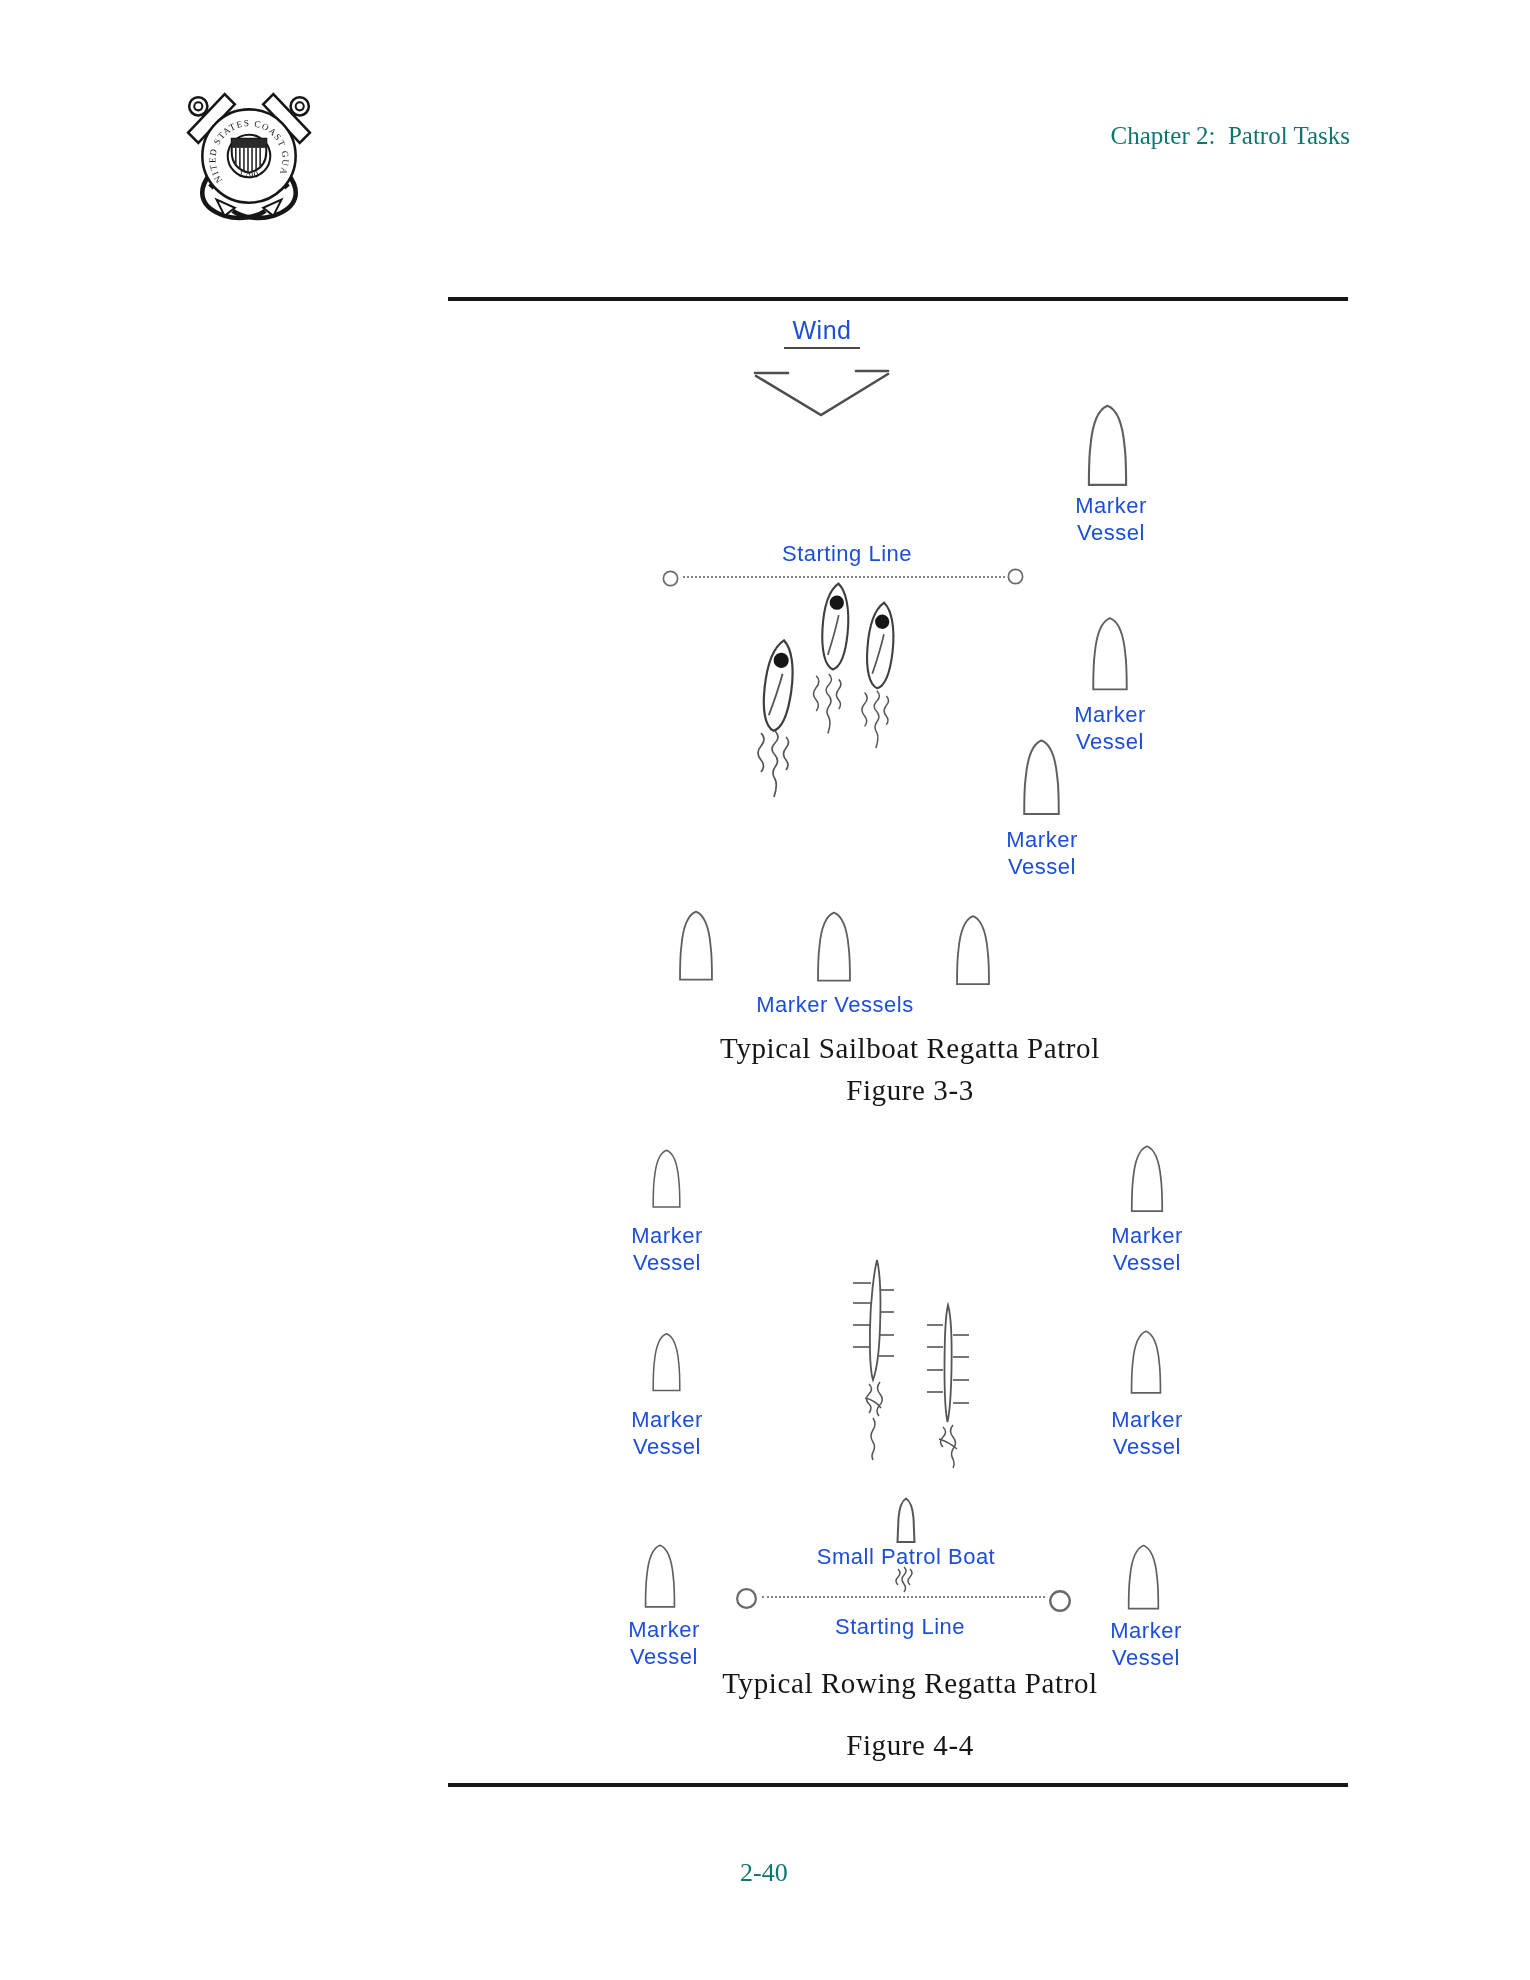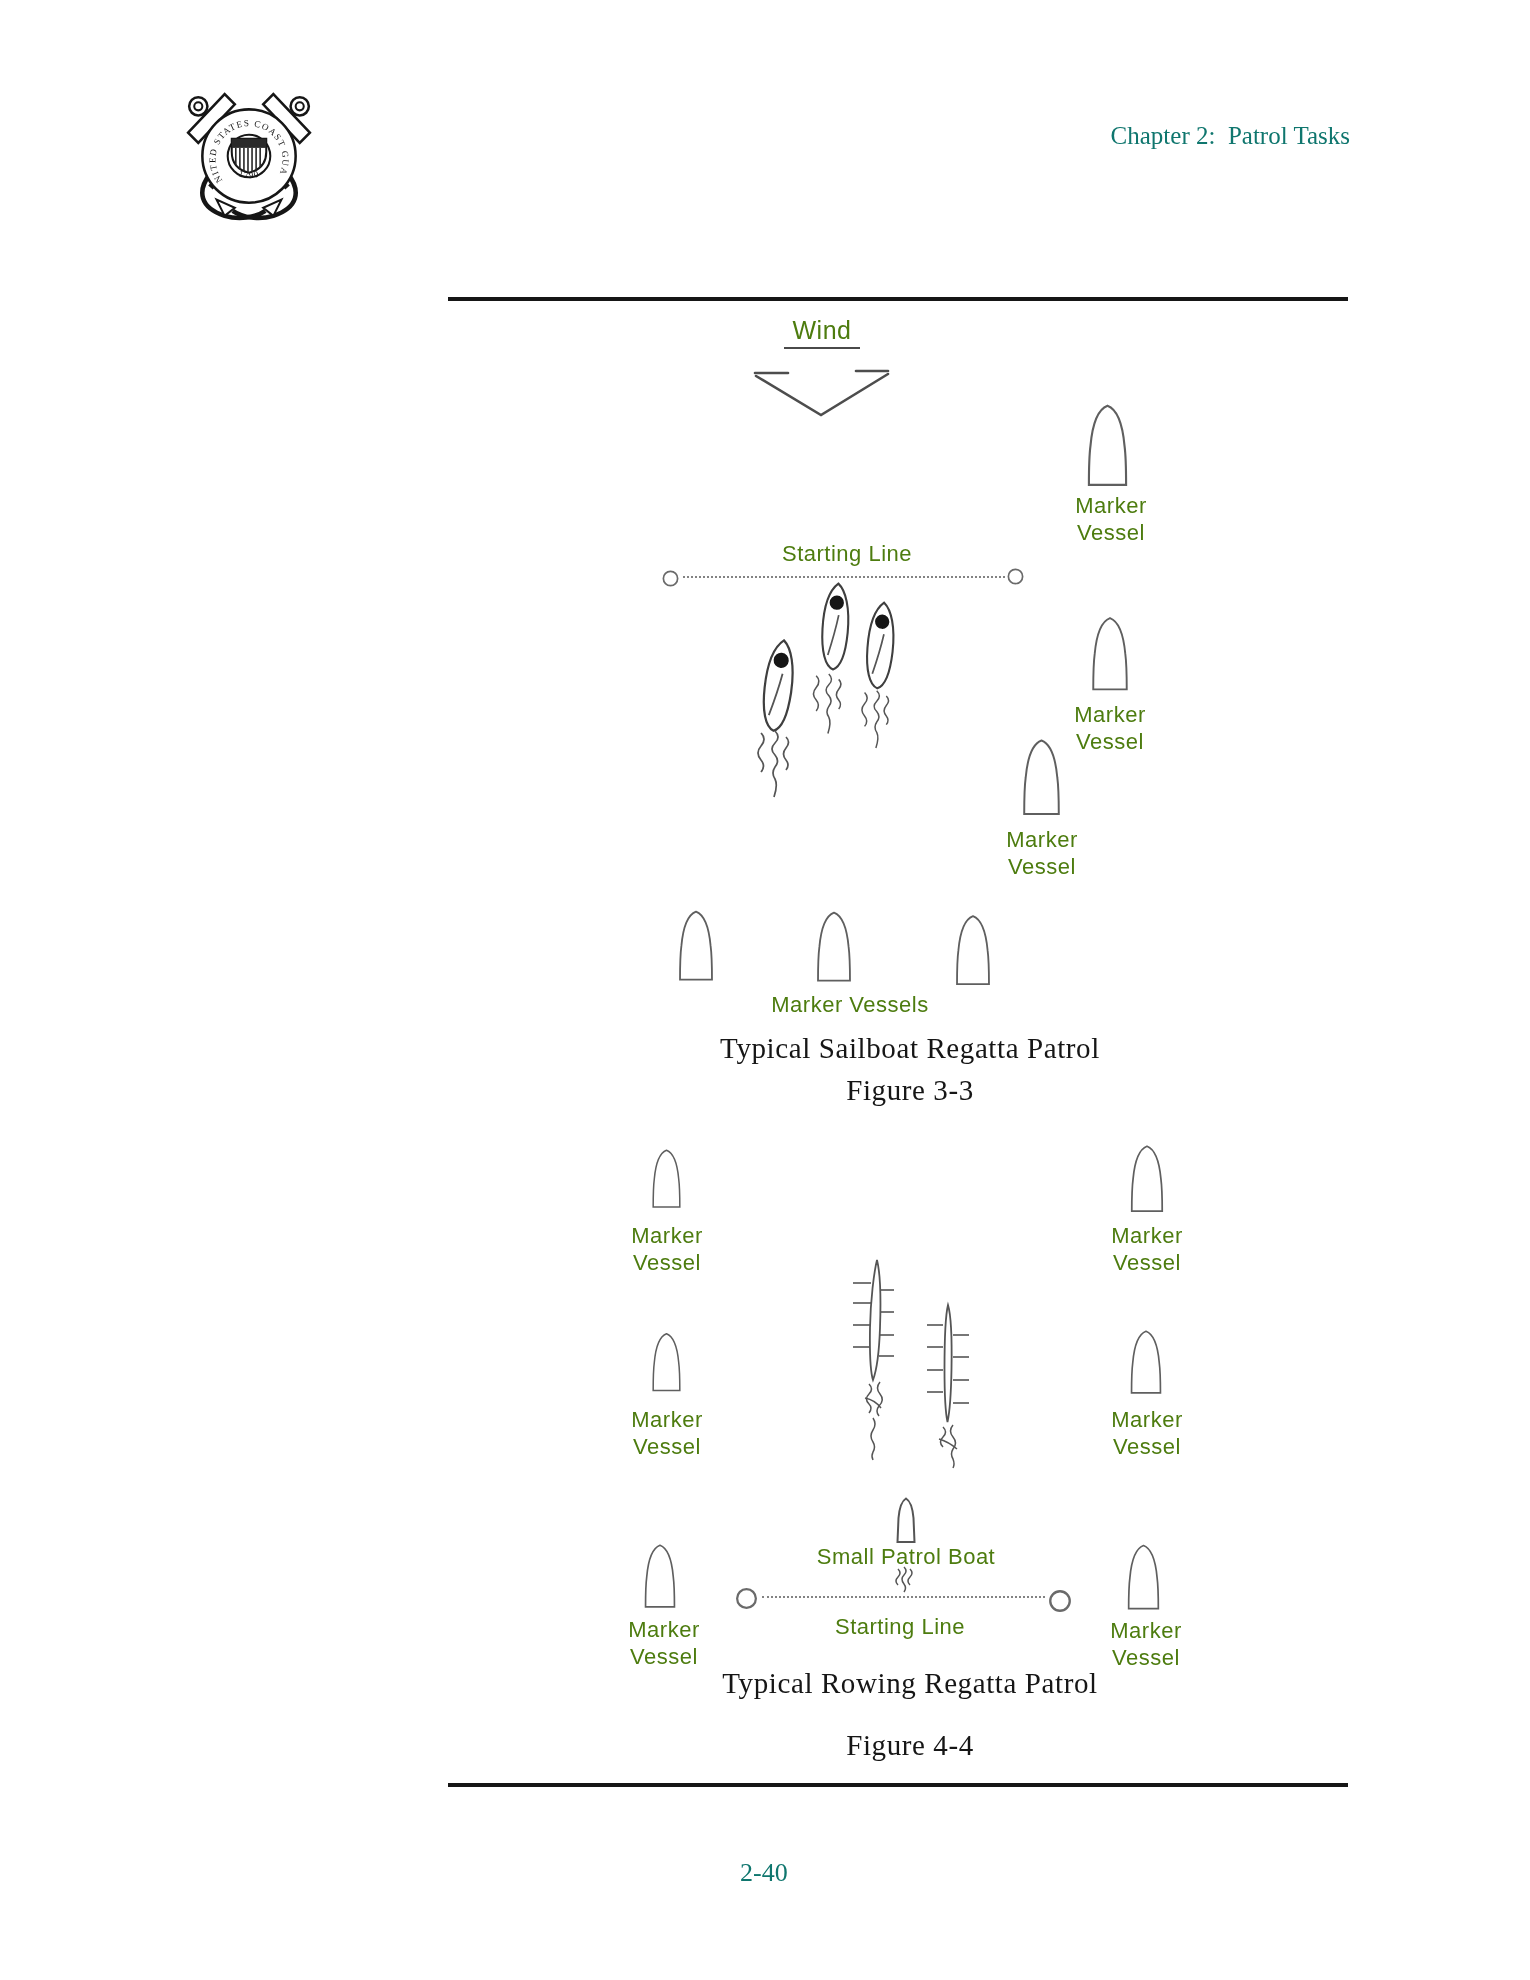--- a/index.html
+++ b/index.html
@@ -1,20 +1,20 @@
 <!DOCTYPE html>
 <html><head>
 <meta charset="utf-8">
 <style>
   html,body{margin:0;padding:0;background:#ffffff;}
   .page{position:relative;width:1530px;height:1980px;background:#ffffff;overflow:hidden;
         font-family:"Liberation Serif",serif;color:#1a1a1a;}
   .abs{position:absolute;}
   .serif{font-family:"Liberation Serif",serif;color:#0f766e;}
-  .dlabel{font-family:"Liberation Sans",sans-serif;color:#4d7c0f;font-size:22px;
+  .dlabel{font-family:"Liberation Sans",sans-serif;color:#1d4ed8;font-size:22px;
           letter-spacing:.5px;text-align:center;line-height:27px;}
   .caption{font-family:"Liberation Serif",serif;color:#161616;font-size:29px;
            letter-spacing:.6px;text-align:center;white-space:pre;}
   .rule{background:#161616;}
   .dotline{border-top:2.5px dotted #838383;height:0;}
   svg{display:block;}
 </style>
 </head>
 <body>
 
@@ -161,21 +161,21 @@
 
     <svg class="abs" style="left:675px;top:903px" width="42" height="84" viewBox="0 0 46 80">
         <use href="#mv"></use>
       </svg>
     <svg class="abs" style="left:813px;top:906px" width="42" height="80" viewBox="0 0 46 80">
         <use href="#mv"></use>
       </svg>
     <svg class="abs" style="left:952px;top:906px" width="42" height="87" viewBox="0 0 46 80">
         <use href="#mv"></use>
       </svg>
-    <div class="abs dlabel" style="left:750px;top:991px;width:200px">Marker Vessels</div>
+    <div class="abs dlabel" style="left:735px;top:991px;width:200px">Marker Vessels</div>
 
     <div class="abs caption" style="left:610px;top:1032px;width:600px">Typical Sailboat Regatta Patrol</div>
     <div class="abs caption" style="left:610px;top:1074px;width:600px">Figure 3-3</div>
   </div>
 
   <div>
 
     <svg class="abs" style="left:649px;top:1142px" width="35" height="72" viewBox="0 0 46 80">
         <use href="#mv"></use>
       </svg>

